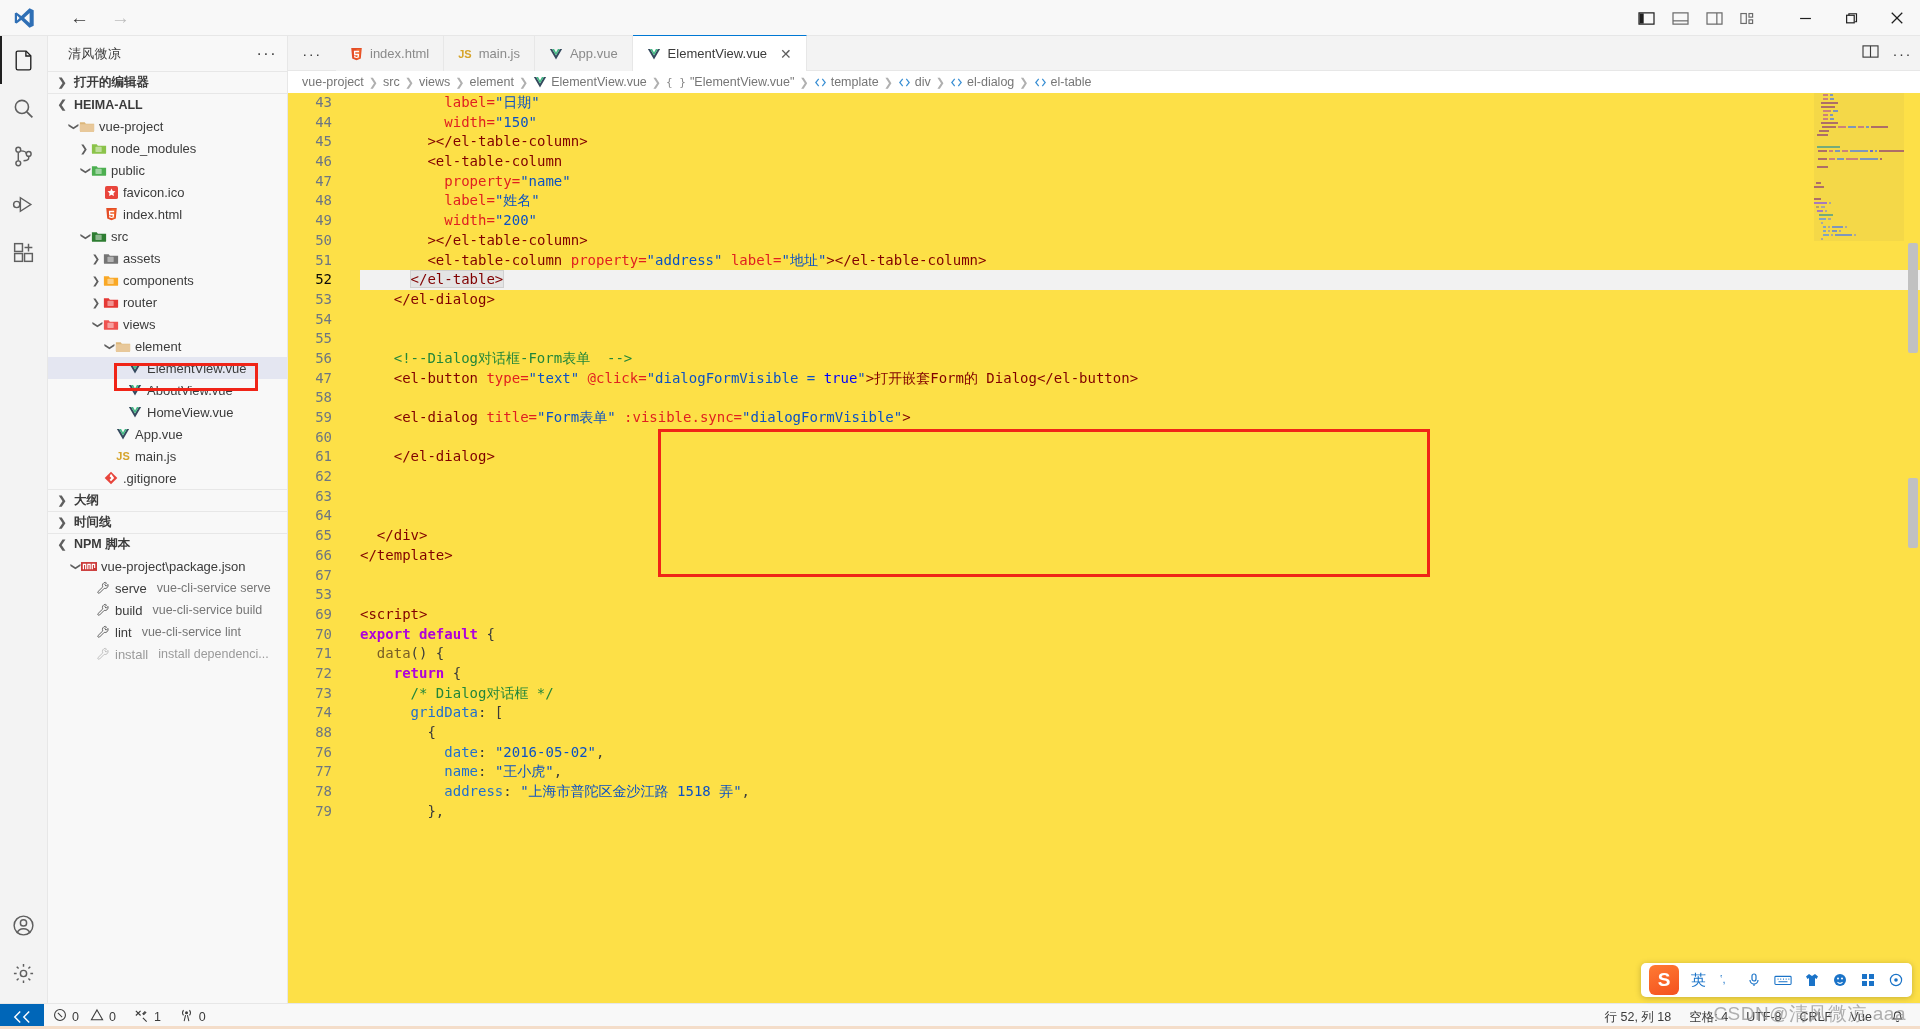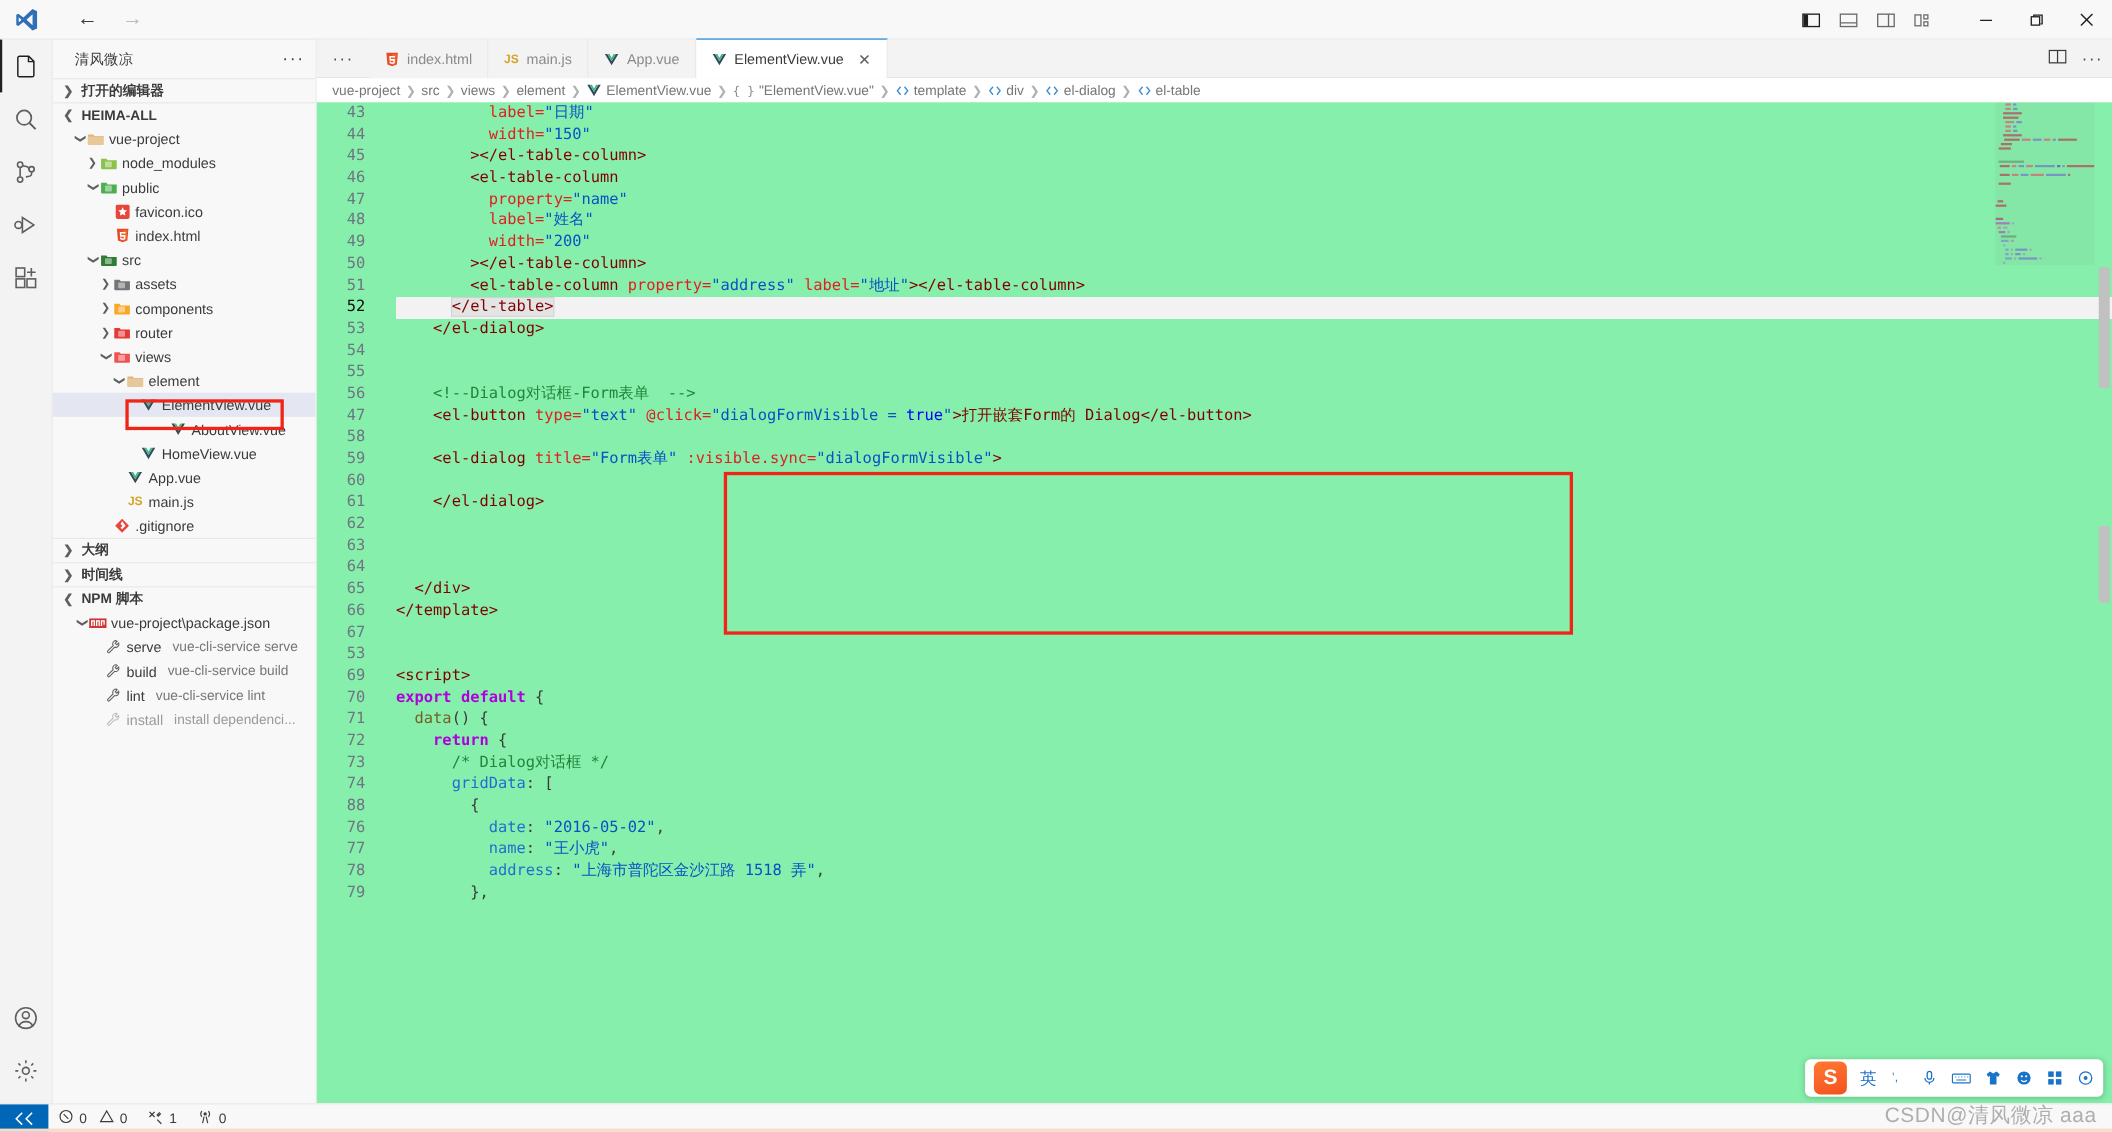--- a/index.html
+++ b/index.html
@@ -106,21 +106,21 @@
   .tabs-lead { width: 48px; display:flex; align-items:center; justify-content:center; color:#3b3b3b; font-size:15px; letter-spacing:1.5px; }
   .tabs-right { position:absolute; right: 8px; top:0; height:35px; display:flex; align-items:center; gap: 14px; }
 
   .breadcrumb {
     height: 22px; display:flex; align-items:center; padding-left: 14px; gap: 3px;
     font-size: 12.5px; color: #767676; background:#fff; white-space: nowrap;
   }
   .bc-item { display:flex; align-items:center; gap:4px; }
   .bc-sep { color:#b0b0b0; font-size: 11px; padding: 0 2px; }
 
-  .code-area { flex: 1 1 auto; position: relative; overflow: hidden; background:#86efac; display:flex; }
+  .code-area { flex: 1 1 auto; position: relative; overflow: hidden; background:#fde047; display:flex; }
   .gutter {
     width: 62px; flex:0 0 62px; text-align: right; padding-right: 18px;
     font-family: "DejaVu Sans Mono", monospace; font-size: 14px; color: #6e7681;
     padding-top: 0;
   }
   .gutter .gl { height: 19.7px; line-height: 19.7px; }
   .gutter .gl.cur { color: #0b0b0b; }
   .code {
     flex: 1 1 auto; position: relative;
     font-family: "DejaVu Sans Mono", monospace; font-size: 14px;
@@ -430,21 +430,21 @@
           <div class="row sel" style="padding-left: 66px;">
             <span class="twisty"></span>
             <span class="fi">
               <svg width="14" height="14" viewBox="0 0 16 16">
                 <path d="M1 2.4h2.6L8 9.8l4.4-7.4H15L8 14.2 1 2.4z" fill="#35495e"></path>
                 <path d="M3.6 2.4h2.2L8 6.2l2.2-3.8h2.2L8 9.8 3.6 2.4z" fill="#41b883"></path>
               </svg>
             </span>
             <span class="lbl">ElementView.vue</span>
           </div>
-          <div class="row" style="padding-left: 66px; justify-content: center;">
+          <div class="row" style="padding-left: 66px;">
             <span class="twisty"></span>
             <span class="fi">
               <svg width="14" height="14" viewBox="0 0 16 16">
                 <path d="M1 2.4h2.6L8 9.8l4.4-7.4H15L8 14.2 1 2.4z" fill="#35495e"></path>
                 <path d="M3.6 2.4h2.2L8 6.2l2.2-3.8h2.2L8 9.8 3.6 2.4z" fill="#41b883"></path>
               </svg>
             </span>
             <span class="lbl">AboutView.vue</span>
           </div>
           <div class="row" style="padding-left: 66px;">
@@ -892,20 +892,33 @@
       <span>
         <svg width="15" height="15" viewBox="0 0 16 16">
             <circle cx="8" cy="5" r="1.6" fill="#3b3b3b"></circle>
             <path d="M4.8 2.2a4.6 4.6 0 0 0 0 5.6M11.2 2.2a4.6 4.6 0 0 1 0 5.6" fill="none" stroke="#3b3b3b" stroke-width="1.1"></path>
             <path d="M7 7.5 5.5 14M9 7.5 10.5 14" stroke="#3b3b3b" stroke-width="1.1"></path>
           </svg>
       </span>
       <span>0</span>
     </div>
 
+    <div class="sb-right">
+      <div class="sb-seg">行 52, 列 18</div>
+      <div class="sb-seg">空格: 4</div>
+      <div class="sb-seg">UTF-8</div>
+      <div class="sb-seg">CRLF</div>
+      <div class="sb-seg">Vue</div>
+      <div class="sb-seg">
+        <svg width="15" height="15" viewBox="0 0 16 16">
+            <path d="M8 2c2 0 3.2 1.4 3.2 3.4 0 2.6.8 3.6 1.4 4.2H3.4c.6-.6 1.4-1.6 1.4-4.2C4.8 3.4 6 2 8 2z" fill="none" stroke="#3b3b3b" stroke-width="1.1"></path>
+            <path d="M6.6 11.4a1.5 1.5 0 0 0 2.8 0" fill="none" stroke="#3b3b3b" stroke-width="1.1"></path>
+          </svg>
+      </div>
+    </div>
   </div>
 
   <div class="ime">
     <div class="ime-logo">S</div>
     <div class="ime-i">英</div>
     <div class="ime-i">
       <svg width="16" height="16" viewBox="0 0 16 16">
           <text x="2" y="11" font-size="11" fill="#1a73c8">‛,</text>
         </svg>
     </div>

